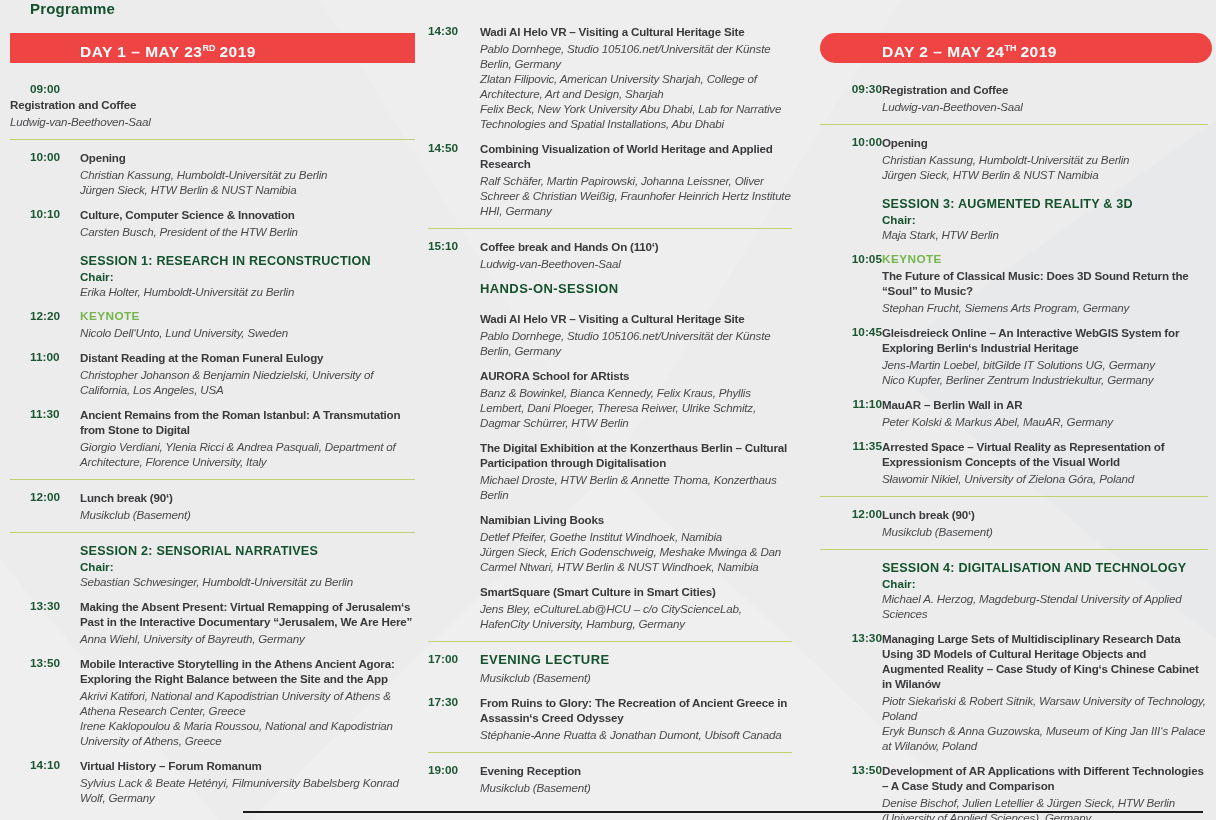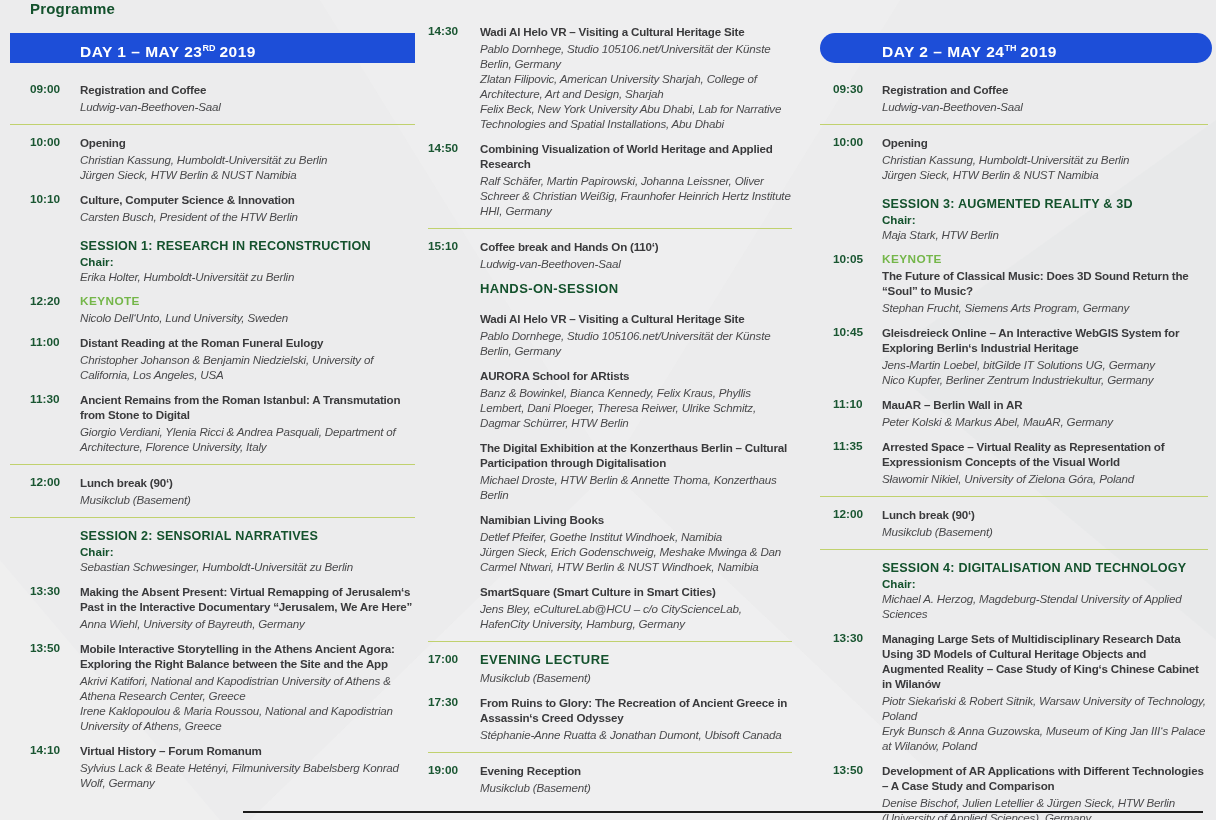--- a/index.html
+++ b/index.html
@@ -4,37 +4,37 @@
 <style>
   * { margin:0; padding:0; box-sizing:border-box; }
   html,body { width:1216px; height:820px; }
   body { font-family:"Liberation Sans","DejaVu Sans",sans-serif; }
   #page { position:relative; width:1216px; height:820px; background:#ececed; overflow:hidden; }
   #bg-svg { position:absolute; left:0; top:0; z-index:0; }
 
   .programme-title { position:absolute; left:30px; top:0; font-size:15px; font-weight:bold;
       color:#14522d; letter-spacing:0.2px; z-index:2; }
 
-  .day-bar { position:absolute; top:33px; height:30px; background:#1d4ed8; color:#ffffff;
+  .day-bar { position:absolute; top:33px; height:30px; background:#ef4444; color:#ffffff;
       font-weight:bold; font-size:15.5px; letter-spacing:0.5px; line-height:30px; z-index:2; }
   .day-bar.d1 { left:10px; width:405px; padding-left:70px; }
   .day-bar.d2 { left:820px; width:392px; padding-left:62px;border-radius:15px; }
   .day-bar sup { font-size:9px; vertical-align:super; letter-spacing:0; }
   .day-bar .year { margin-left:4px; }
 
   .col { position:absolute; z-index:1; }
   .col.c1 { left:10px;  top:78px; width:405px; }
   .col.c2 { left:420px; top:24px; width:372px; }
   .col.c3 { left:820px; top:78px; width:392px; padding-right:4px; }
 
   .row { display:flex; margin-bottom:10px; }
   .cell-time { flex:none; font-weight:bold; color:#1a5632; font-size:11.8px; line-height:15px; }
   .c1 .cell-time { width:70px; padding-left:20px; }
   .c2 .cell-time { width:60px; padding-left:8px; }
-  .c3 .cell-time { width:62px; padding-left:13px; }
+  .c3 .cell-time { width:62px; padding-left:13px;text-align:right; }
   .cell-content { flex:1; min-width:0; }
 
   .title { font-weight:bold; color:#3a3a3c; font-size:11.6px; line-height:15px;
       letter-spacing:-0.2px; margin-bottom:2px; }
   .spk { font-style:italic; color:#4a4a4c; font-size:11.6px; line-height:15px; letter-spacing:-0.2px; }
   .spk:first-of-type { margin-top:1px; }
 
   .session-head { font-weight:bold; color:#14522d; font-size:12.6px; letter-spacing:0.2px;
       line-height:16px; margin-top:4px; }
   .chair-row { display:flex; font-size:11.6px; line-height:15px;flex-direction:column; }
@@ -69,21 +69,21 @@
 
   <div class="day-bar d1">
     <span><span>DAY 1 – MAY 23</span><sup>RD</sup><span class="year">2019</span></span>
   </div>
   <div class="day-bar d2">
     <span><span>DAY 2 – MAY 24</span><sup>TH</sup><span class="year">2019</span></span>
   </div>
 
   <div class="col c1" style="margin-top:0;">
 
-    <div class="row" style="margin-top:4px;">
+    <div class="row" style="margin-top:4px;flex-direction:column;">
       <div class="cell-time">09:00</div>
       <div class="cell-content">
         <div class="title">Registration and Coffee</div>
         <div class="spk">Ludwig-van-Beethoven-Saal</div>
       </div>
     </div>
     <div class="divider"></div>
 
     <div class="row">
       <div class="cell-time">10:00</div>

